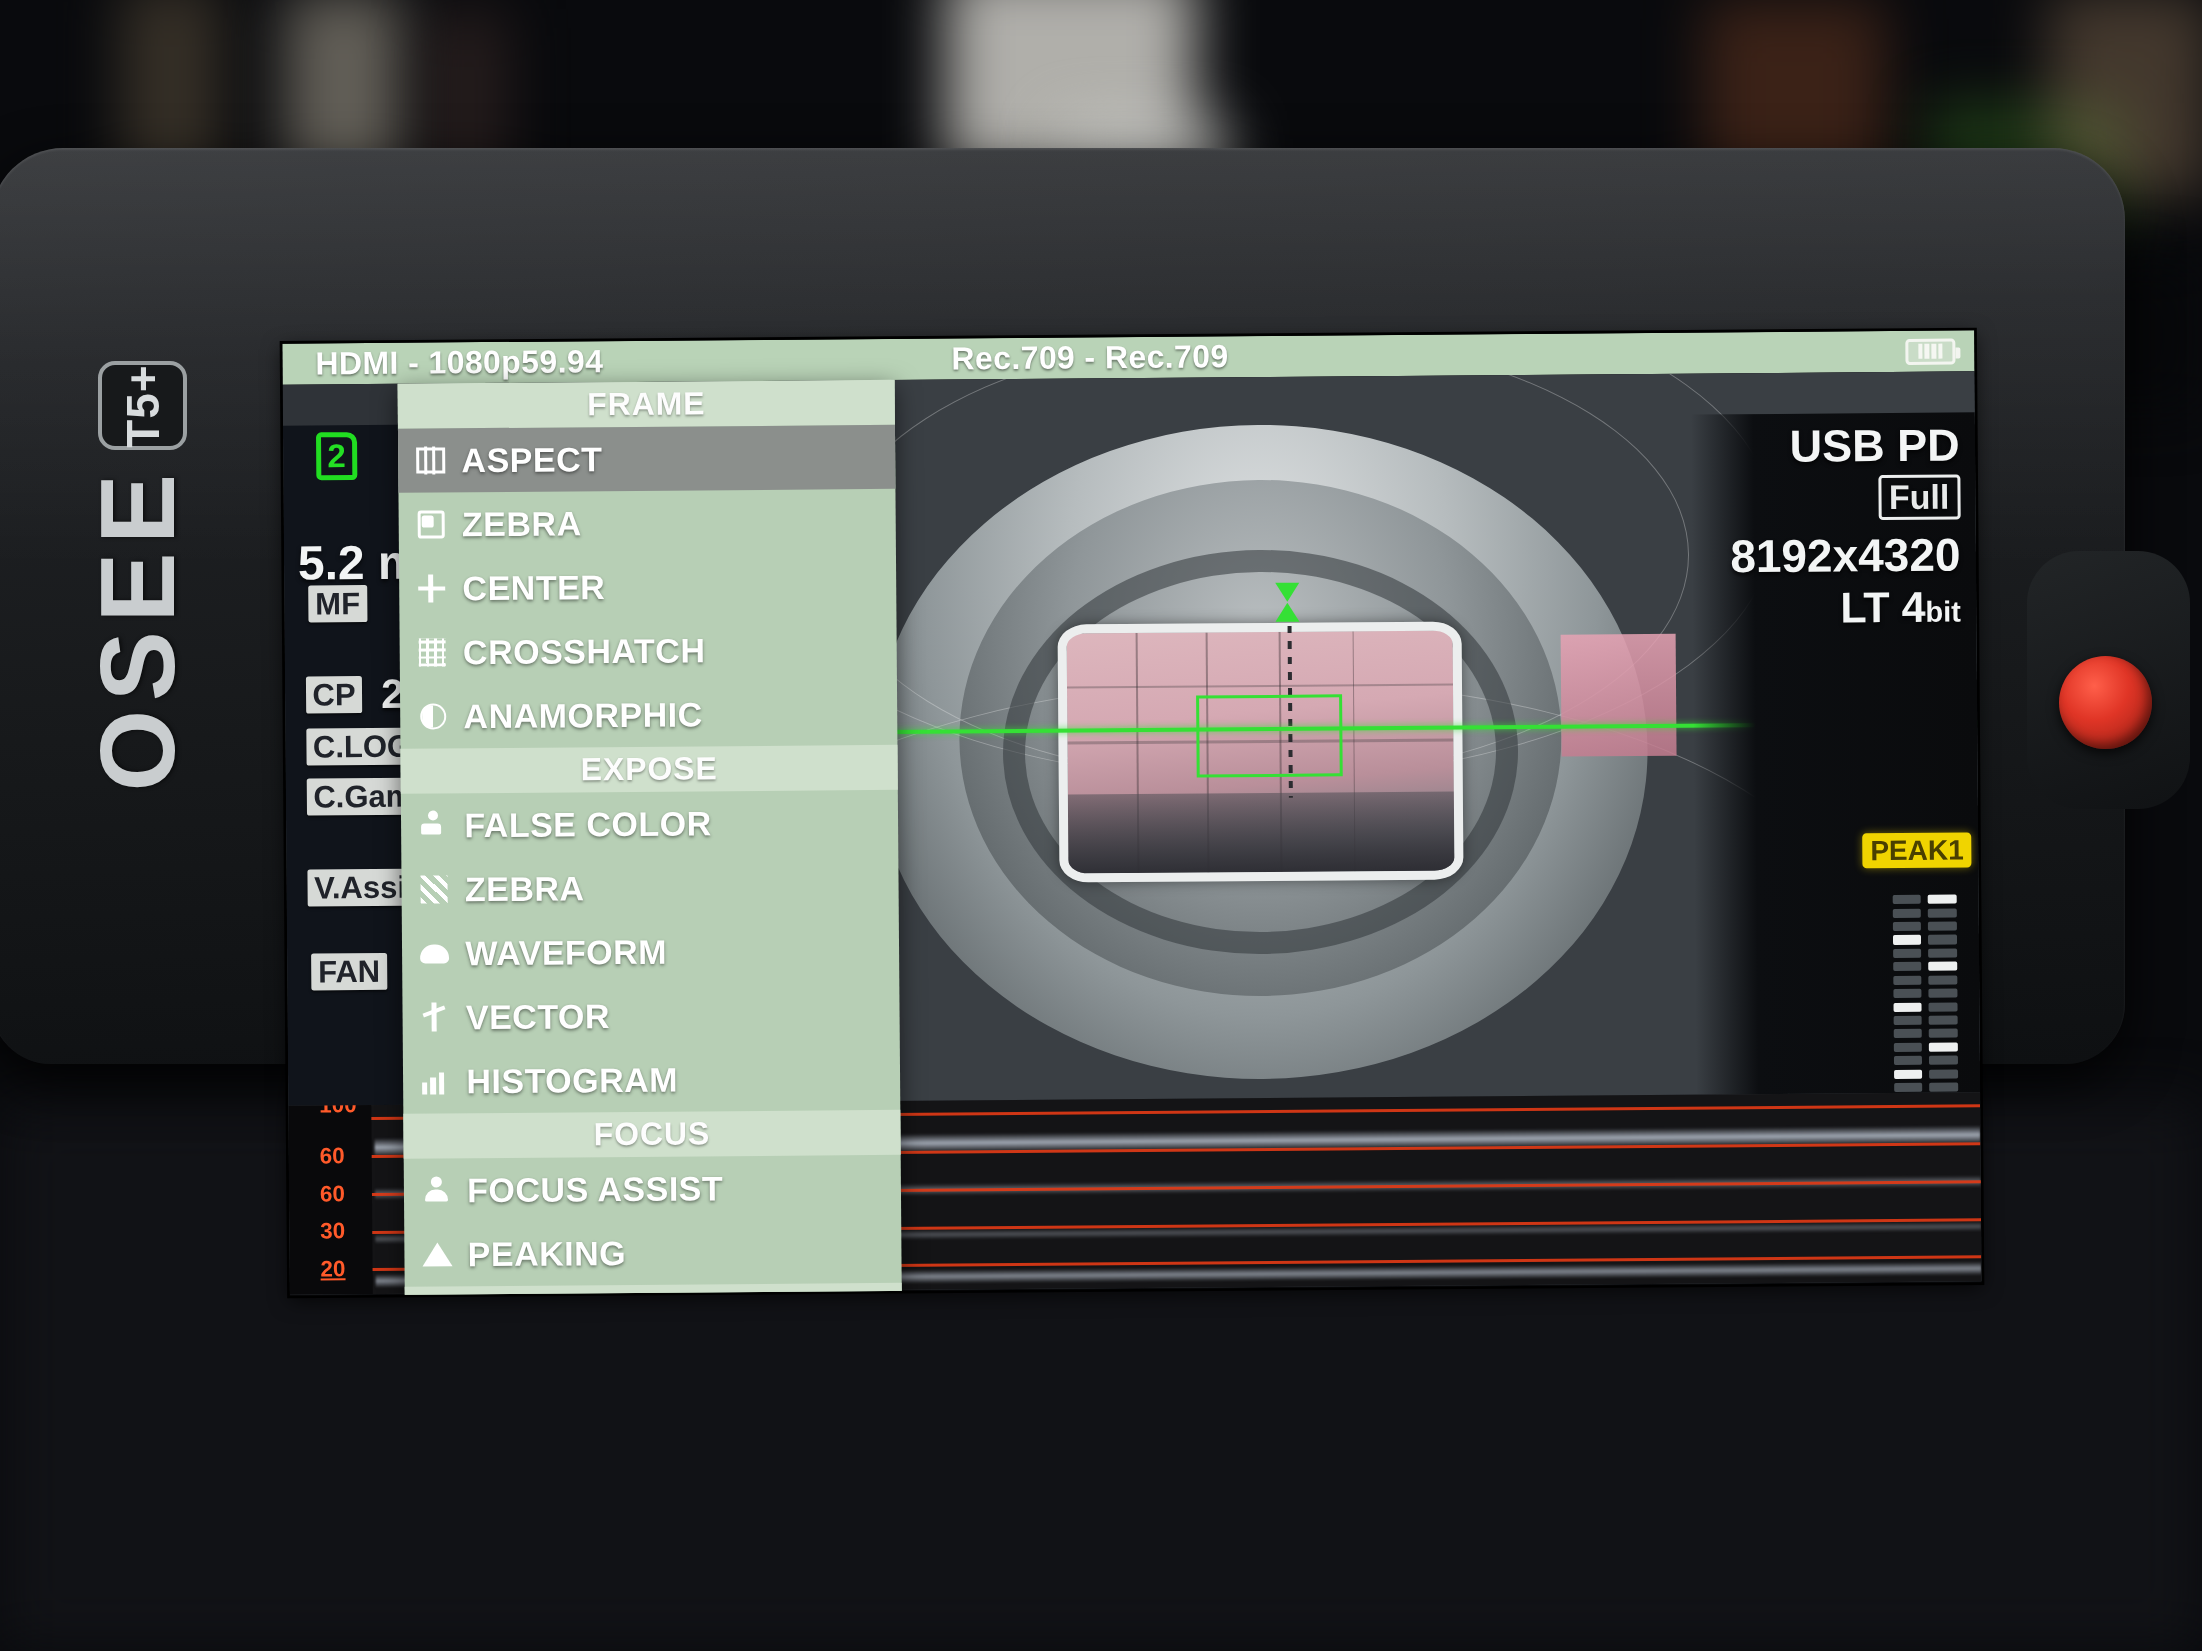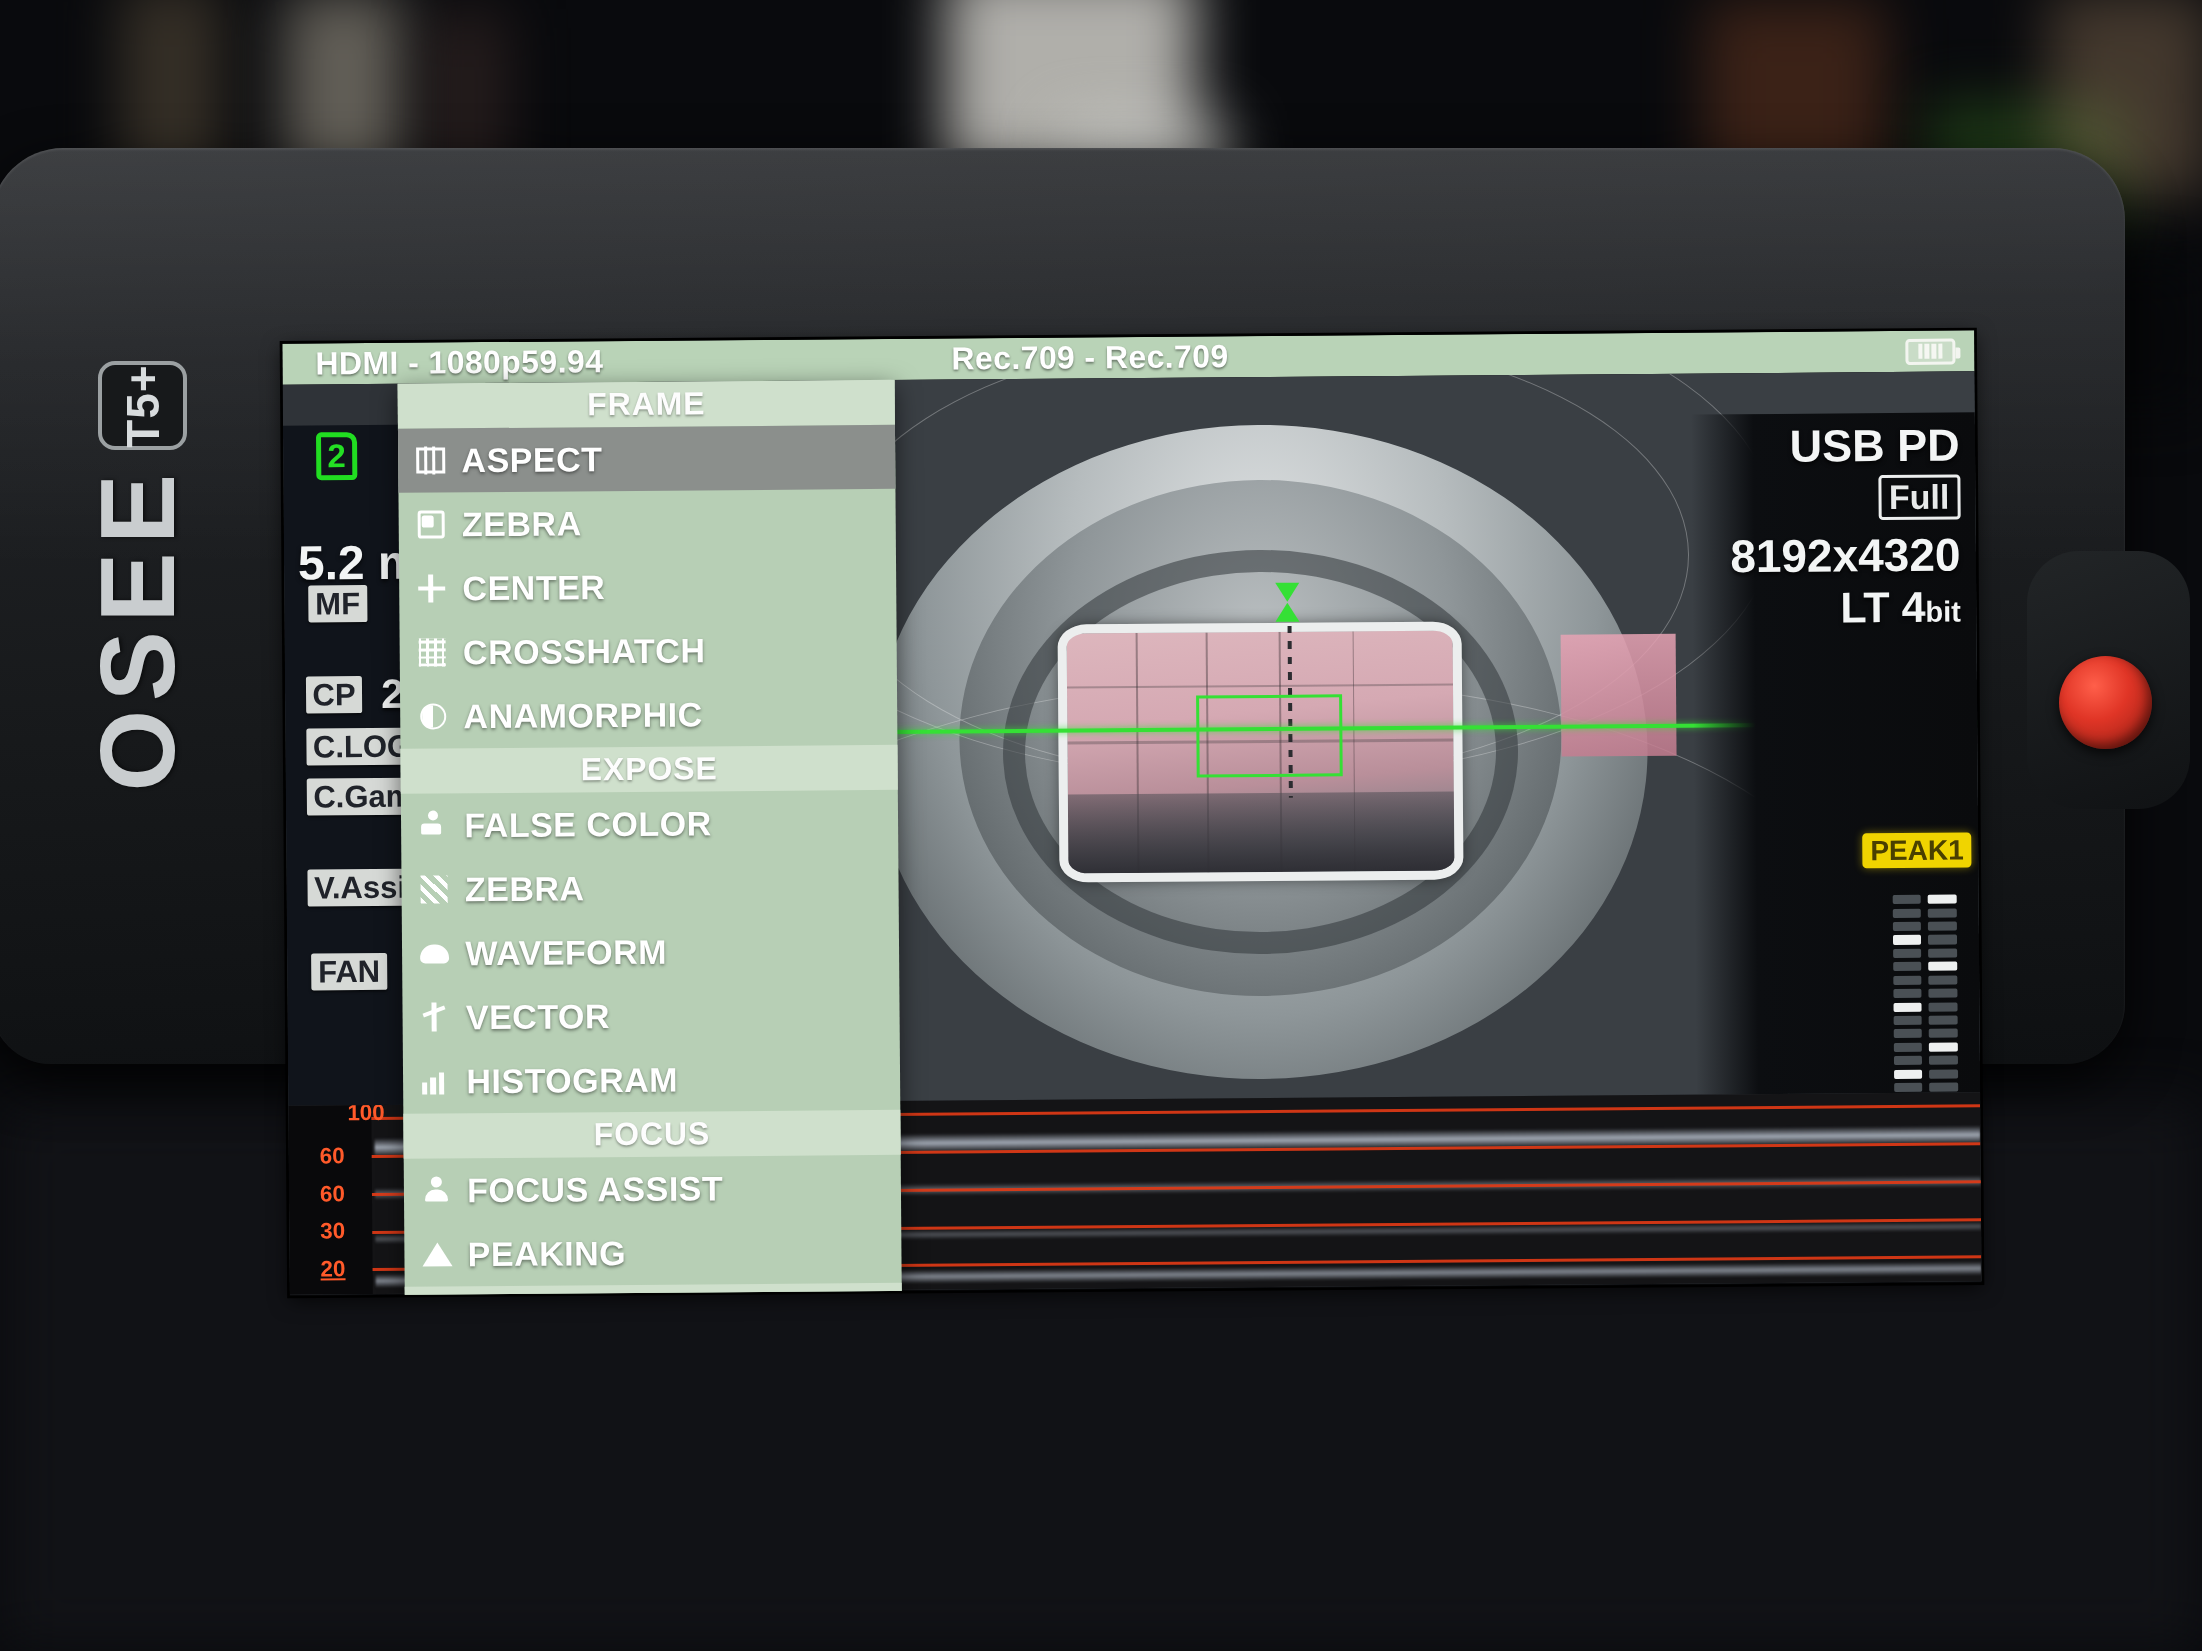--- a/index.html
+++ b/index.html
@@ -351,21 +351,21 @@
       </div>
     </div>
 
     <div id="waveform">
       <div id="wf-dark"></div>
       <div class="wf-trace" style="top:33px;height:19px;opacity:.95;"></div>
       <div class="wf-trace" style="top:83px;height:12px;opacity:.5;"></div>
       <div class="wf-trace" style="top:129px;height:10.3px;opacity:.4;"></div>
       <div class="wf-trace" style="top:169px;height:13.8px;opacity:.75;"></div>
     <div class="wf-line" style="top: 12px;"></div>
-        <div class="wf-num" style="top: 8px; margin-left: 28px;">100</div>
+        <div class="wf-num" style="top: 0;">100</div>
         <div class="wf-line" style="top: 50px;"></div>
         <div class="wf-num" style="top: 51px;">60</div>
         <div class="wf-line" style="top: 88px;"></div>
         <div class="wf-num" style="top: 89px; text-align: right;">60</div>
         <div class="wf-line" style="top: 126px;"></div>
         <div class="wf-num" style="top: 126px;">30</div>
         <div class="wf-line" style="top: 163px;"></div>
         <div class="wf-num" style="top: 164px; text-decoration: underline;">20</div>
       </div>
   </div>

